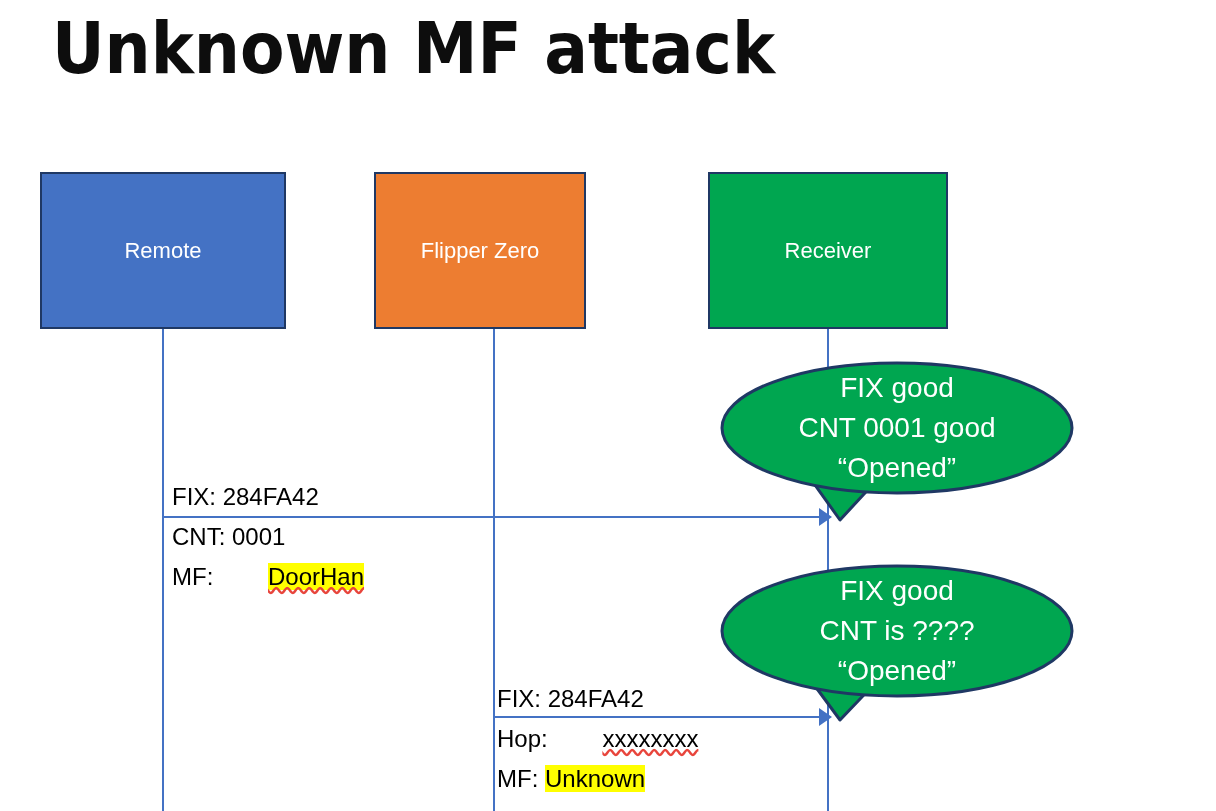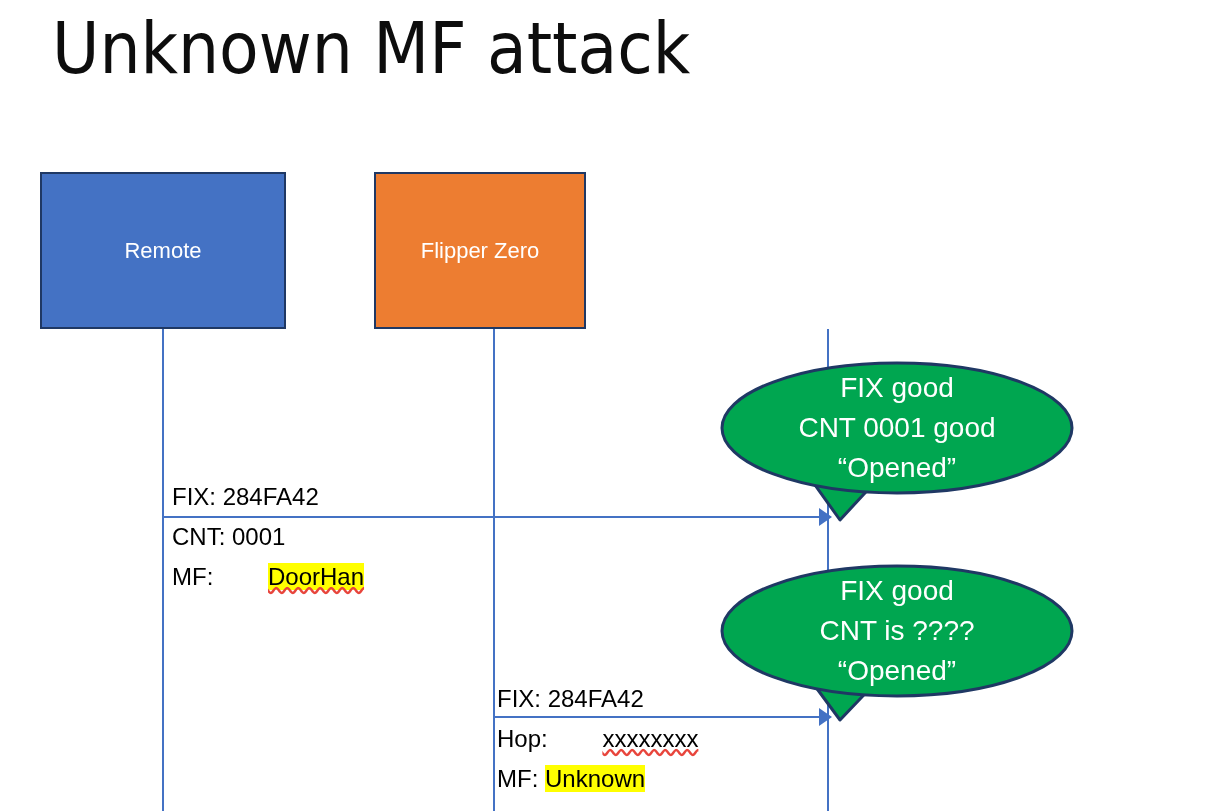--- a/index.html
+++ b/index.html
@@ -17,21 +17,21 @@
     background: #ffffff;
     overflow: hidden;
   }
 
   
   #slide-title {
     position: absolute;
     left: 52px;
     top: 6px;
     font-family: "DejaVu Sans Condensed", "DejaVu Sans", sans-serif;
-    font-weight: 400;
+    font-weight: 700;
     font-size: 72px;
     line-height: 84px;
     color: #0d0d0d;
     letter-spacing: 0px;
     white-space: nowrap;
   }
 
   
   .layer {
     position: absolute;
@@ -126,20 +126,23 @@
   </svg>
 
   <div id="actor-remote" class="actor-box">
     <span class="actor-label">Remote</span>
   </div>
 
   <div id="actor-flipper" class="actor-box">
     <span class="actor-label">Flipper Zero</span>
   </div>
 
+  <div id="actor-receiver" class="actor-box">
+    <span class="actor-label">Receiver</span>
+  </div>
 
   <div id="msg1" class="msg">
     <span class="row">
       <span>FIX: </span><span>284FA42</span>
     </span>
     <span class="row">
       <span>CNT: </span><span>0001</span>
     </span>
     <span class="row">
       <span>MF: </span><span class="hl squiggle">DoorHan</span>

